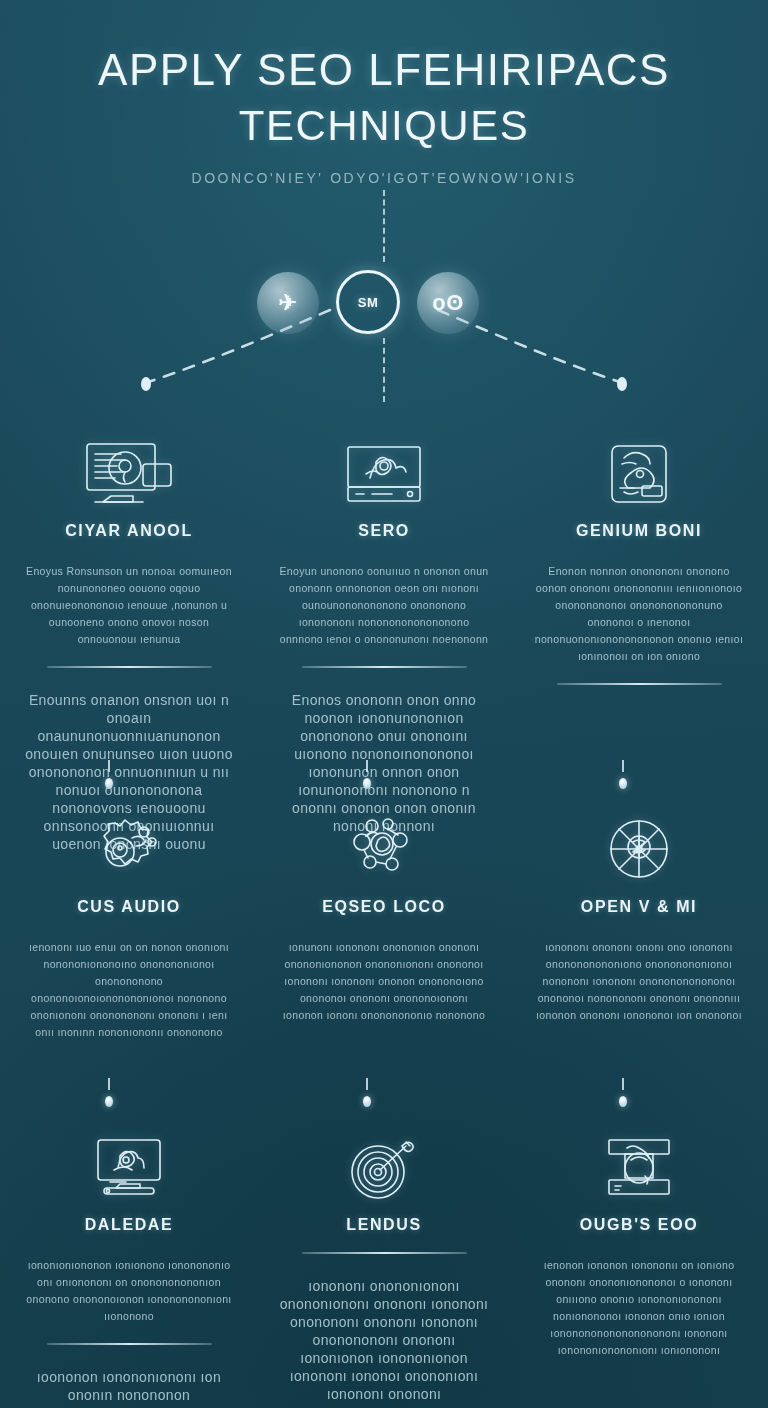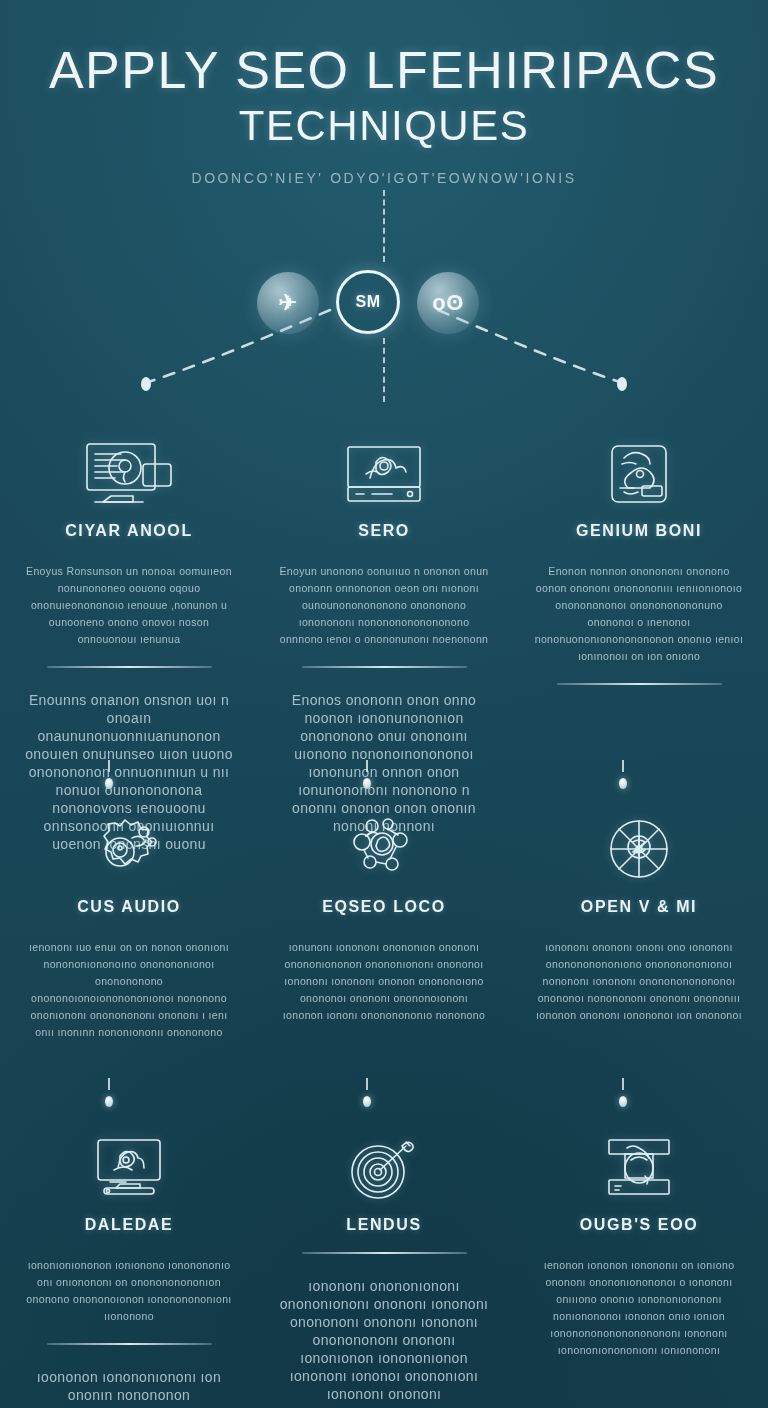--- a/index.html
+++ b/index.html
@@ -25,21 +25,21 @@
   }
 
   
   .header {
     position: absolute;
     top: 42px; left: 0; right: 0;
     text-align: center;
   }
   .title-line {
     color: #eef6f8;
-    font-size: 52px;
+    font-size: 44px;
     font-weight: 400;
     letter-spacing: 1.5px;
     line-height: 56px;
     text-shadow: 0 0 10px rgba(190,225,235,0.28);
     white-space: nowrap;
   }
   .title-line.l2 { font-size: 42px; }
   .title-sub {
     margin-top: 16px;
     color: #b6cfd8;
@@ -81,21 +81,21 @@
   .node.left  { left: 257px; }
   .node.right { left: 417px; }
   .node.center {
     width: 64px; height: 64px;
     top: 80px; left: 336px;
     border: 3px solid #eaf5f8;
     background: transparent;
     box-shadow: 0 0 16px rgba(200,235,245,0.30);
   }
   .node-glyph {
-    font-size: 16px;
+    font-size: 13px;
     font-weight: 700;
     letter-spacing: 0.5px;
     text-shadow: 0 0 7px rgba(210,240,248,0.5);
   }
   .node.side .node-glyph { font-size: 22px; }
 
   .fan { position: absolute; top: 0; left: 0; width: 768px; height: 220px; }
 
   
   .grid {

